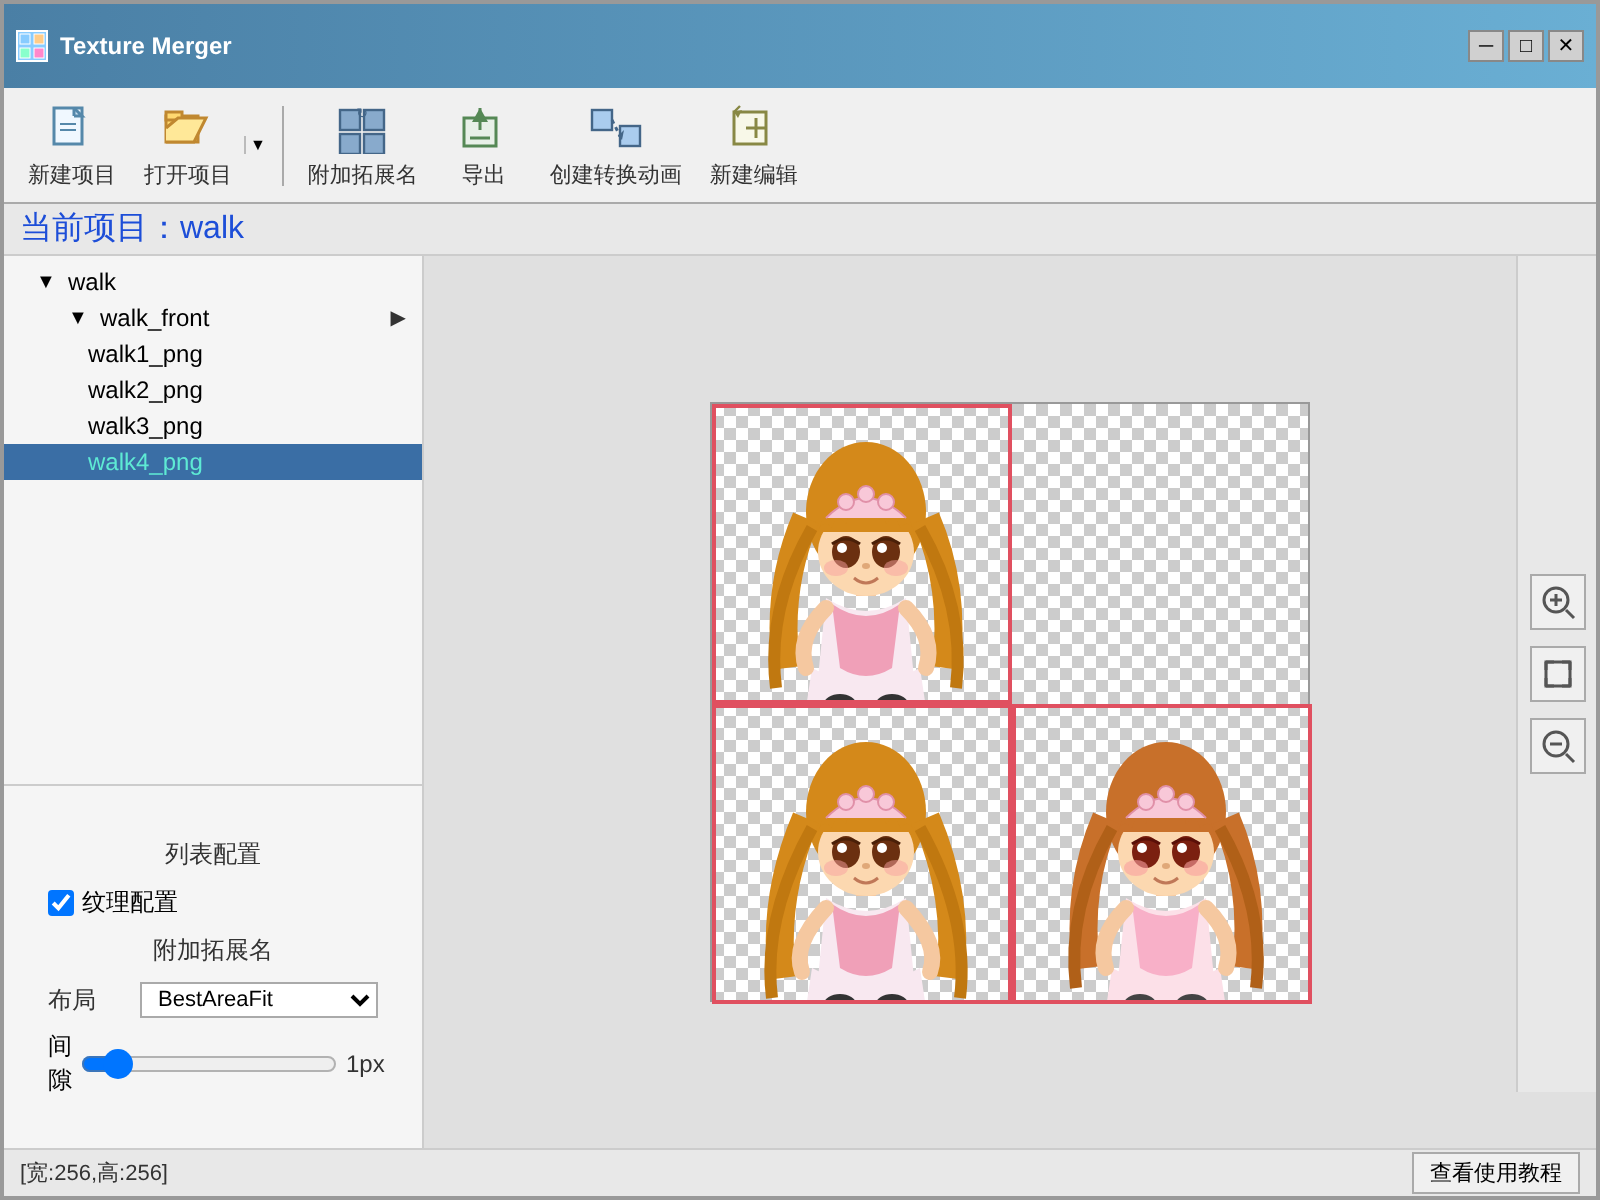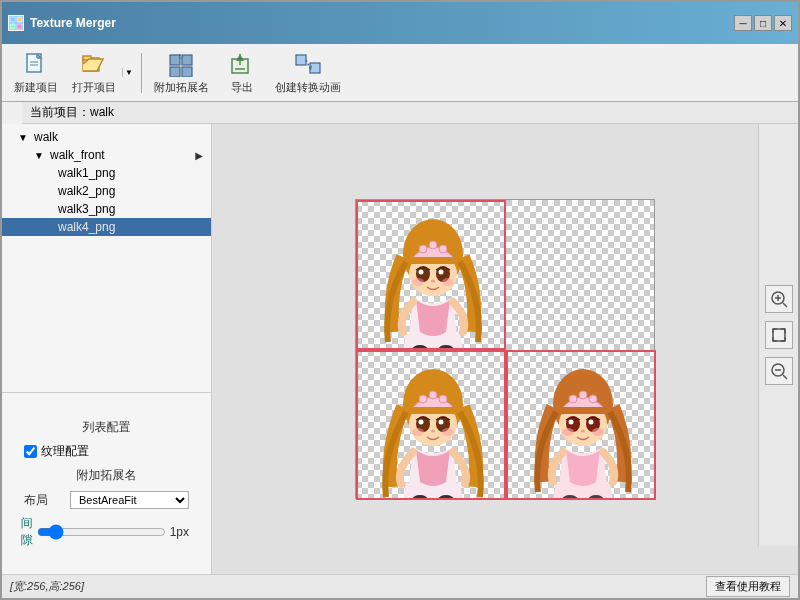--- a/index.html
+++ b/index.html
@@ -110,24 +110,23 @@
       cursor: pointer;
       border-left: 1px solid #bbb;
       height: 100%;
       display: flex;
       align-items: flex-end;
     }
     .current-project-bar {
       background: #e8e8e8;
       border-bottom: 1px solid #ccc;
       padding: 2px 8px;
-      font-size: 12px;
-      color: #000000;
+      font-size: 16px;
+      color: #1d4ed8;
       flex-shrink: 0;
-      margin-left: 20px;
     }
     .main-area {
       display: flex;
       flex: 1;
       overflow: hidden;
     }
     .sidebar {
       width: 210px;
       background: #f5f5f5;
       border-right: 1px solid #ccc;
@@ -142,30 +141,30 @@
     }
     .tree-item {
       padding: 2px 8px;
       cursor: pointer;
       display: flex;
       align-items: center;
       gap: 4px;
     }
     .tree-item.selected {
       background: #3a6ea5;
-      color: #e5e5e5;
+      color: #5eead4;
     }
     .tree-toggle {
       font-size: 10px;
       width: 12px;
       display: inline-block;
     }
     .tree-indent-1 { padding-left: 16px; }
     .tree-indent-2 { padding-left: 32px; }
-    .tree-indent-3 { padding-left: 56px; }
+    .tree-indent-3 { padding-left: 42px; }
     .play-btn {
       color: #333;
       font-size: 10px;
       cursor: pointer;
       margin-left: auto;
     }
     .sidebar-config {
       border-top: 1px solid #ccc;
       padding: 22px;
     }
@@ -173,21 +172,20 @@
       text-align: center;
       font-size: 12px;
       color: #333;
       padding: 4px 0;
     }
     .config-row {
       display: flex;
       align-items: center;
       padding: 3px 0;
       gap: 6px;
-      justify-content: flex-end;
     }
     .config-label {
       font-size: 12px;
       color: #333;
       width: 40px;
     }
     .select-wrapper {
       flex: 1;
       position: relative;
       display: flex;
@@ -206,21 +204,21 @@
       gap: 4px;
       padding: 3px 0;
     }
     .gap-slider-row {
       display: flex;
       align-items: center;
       gap: 4px;
     }
     .gap-label {
       font-size: 12px;
-      color: #0f766e;
+      color: #000000;
     }
     .slider {
       flex: 1;
       height: 14px;
     }
     .gap-value {
       font-size: 12px;
       color: #333;
       width: 30px;
       text-align: right;
@@ -272,21 +270,20 @@
       border-top: 1px solid #ccc;
       display: flex;
       align-items: center;
       padding: 0 8px;
       font-size: 11px;
       color: #333;
       flex-shrink: 0;
     }
     .status-left {
       flex: 1;
-      font-style: italic;
     }
     .help-btn {
       background: #f0f0f0;
       border: 1px solid #aaa;
       padding: 2px 8px;
       font-size: 11px;
       cursor: pointer;
     }
   </style>
 </head>
@@ -377,20 +374,32 @@
         <svg width="26" height="26" viewBox="0 0 26 26">
           <rect x="1" y="4" width="10" height="10" fill="#aaccee" stroke="#446688" stroke-width="1.2"></rect>
           <rect x="15" y="12" width="10" height="10" fill="#aaccee" stroke="#446688" stroke-width="1.2"></rect>
           <line x1="11" y1="9" x2="15" y2="17" stroke="#446688" stroke-width="1.5" stroke-dasharray="2,2"></line>
           <polygon points="14,17 17,14 16,19" fill="#446688"></polygon>
         </svg>
       </div>
       <span class="toolbar-label">创建转换动画</span>
     </div>
 
+    <div class="toolbar-btn">
+      <div class="toolbar-icon">
+        <svg width="26" height="26" viewBox="0 0 26 26">
+          <rect x="3" y="5" width="16" height="16" fill="#f8f8e8" stroke="#888844" stroke-width="1.5"></rect>
+          <line x1="14" y1="8" x2="14" y2="18" stroke="#888844" stroke-width="1.5"></line>
+          <line x1="9" y1="13" x2="19" y2="13" stroke="#888844" stroke-width="1.5"></line>
+          <line x1="3" y1="5" x2="6" y2="2" stroke="#888844" stroke-width="1.2"></line>
+          <polygon points="3,5 7,4 5,8" fill="#888844"></polygon>
+        </svg>
+      </div>
+      <span class="toolbar-label">新建编辑</span>
+    </div>
   </div>
 
   <div class="current-project-bar">
     <span>当前项目：walk</span>
   </div>
 
   <div class="main-area">
 
     <div class="sidebar">
 

